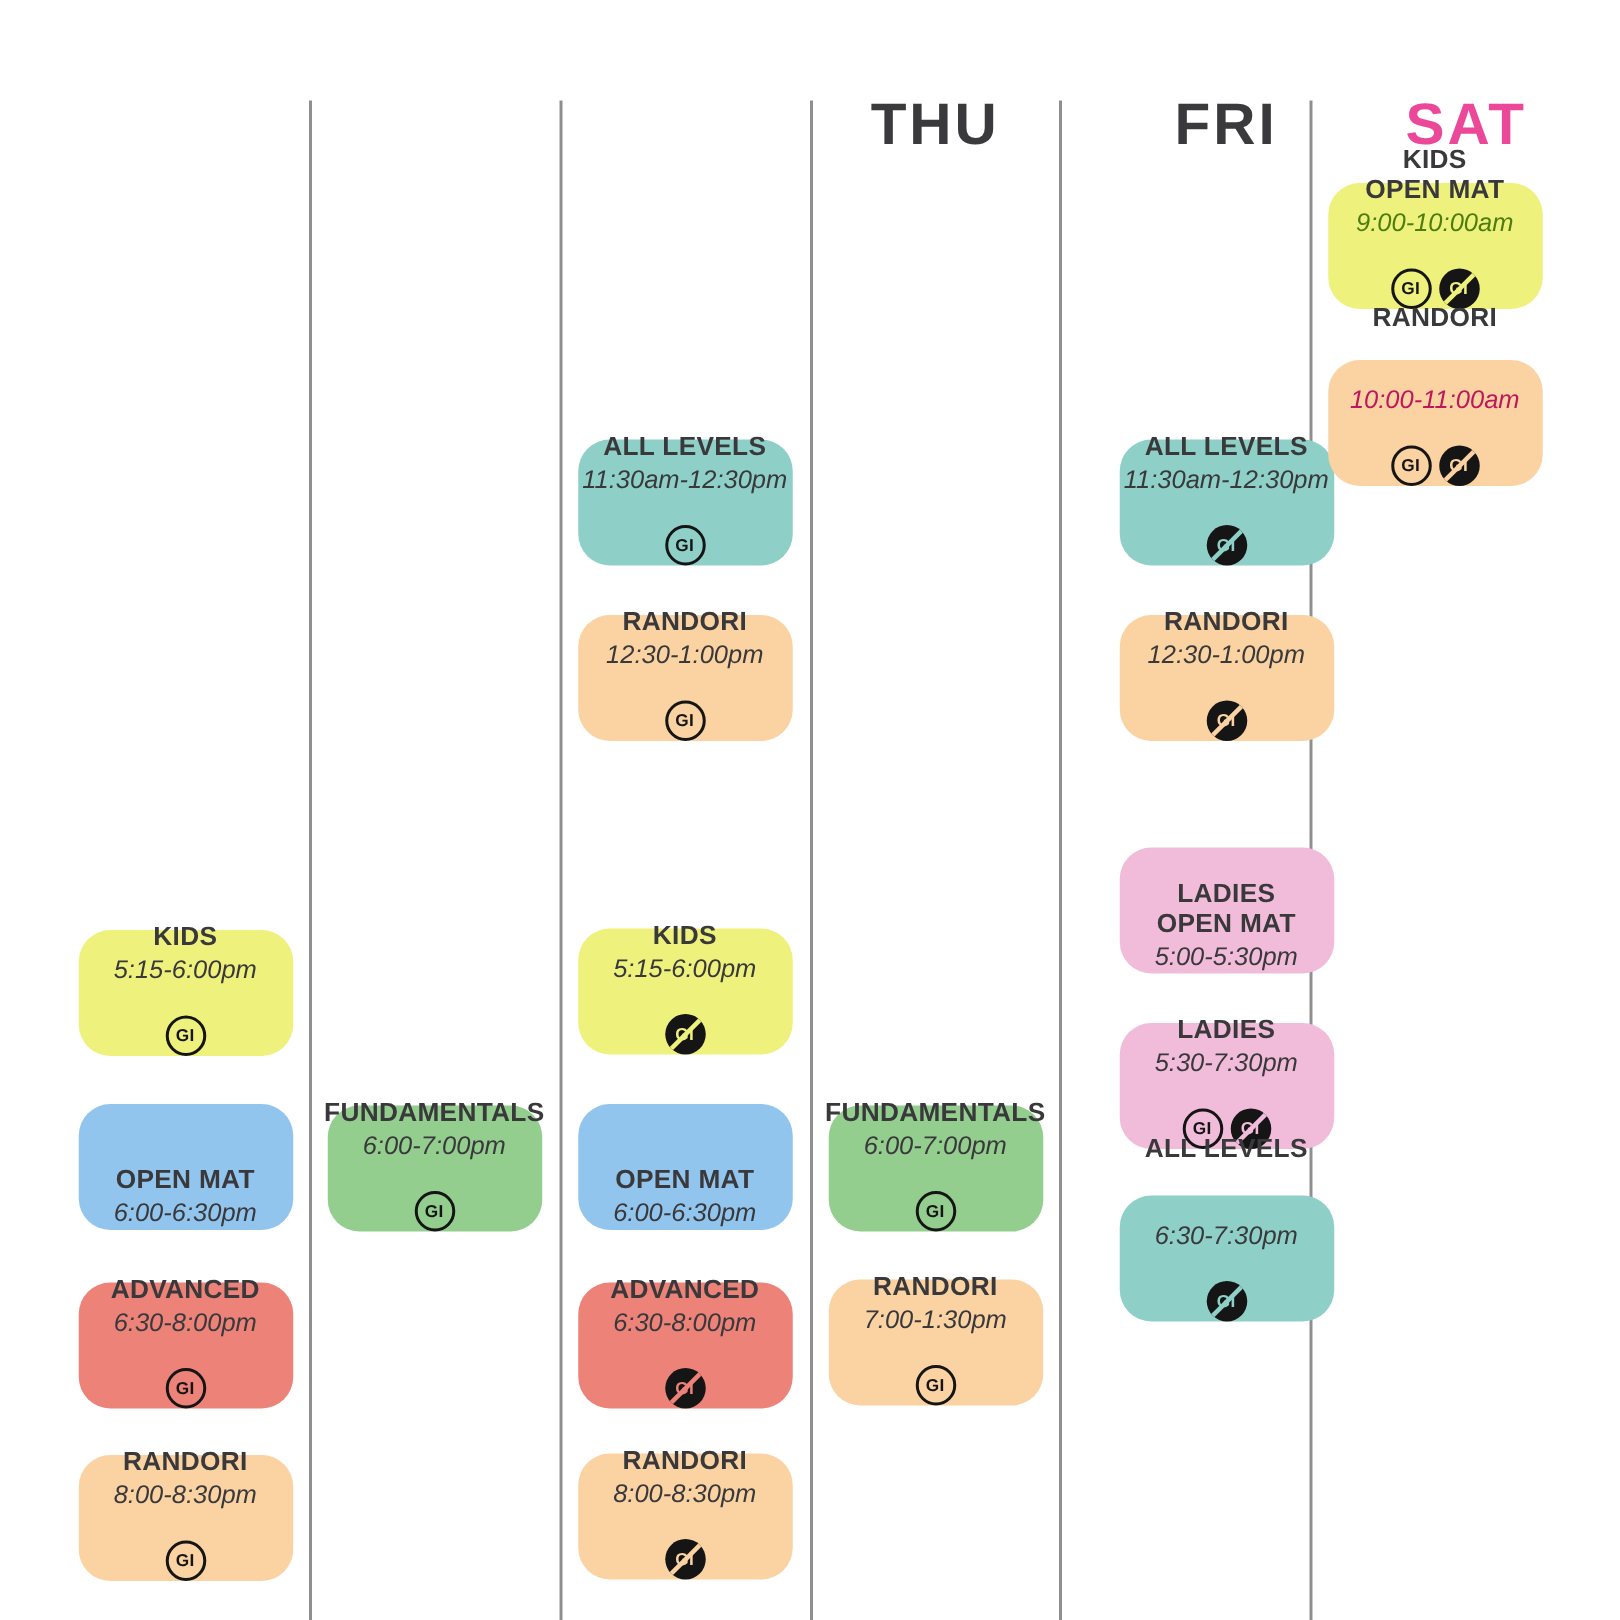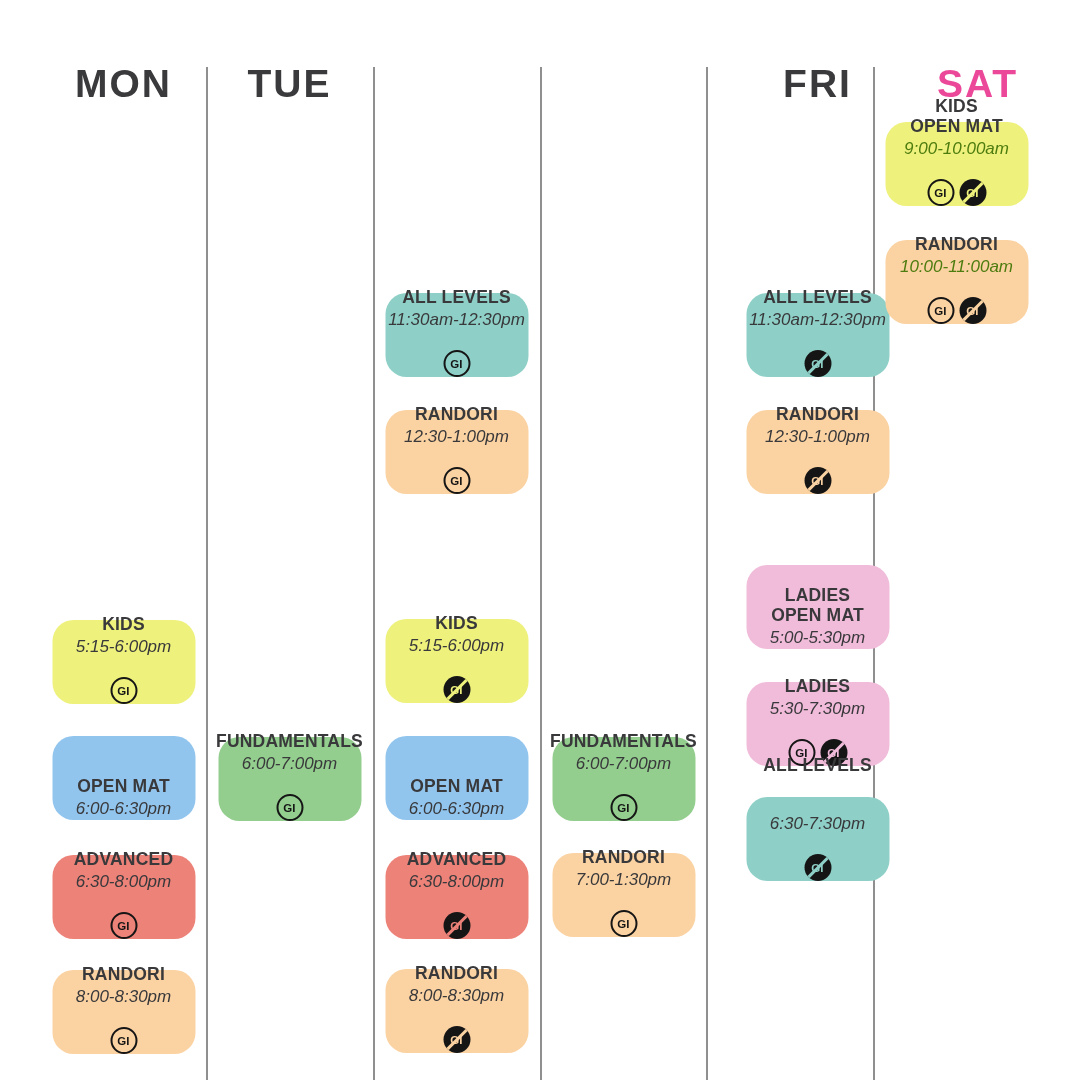--- a/index.html
+++ b/index.html
@@ -112,21 +112,20 @@
 </head>
 <body>
 
 <div id="board">
     <div class="vline" style="left: 206px; background: rgb(143, 143, 143);"></div>
     <div class="vline" style="left: 373px; background: rgb(143, 143, 143);"></div>
     <div class="vline" style="left: 540px; background: rgb(143, 143, 143);"></div>
     <div class="vline" style="left: 706px; background: rgb(143, 143, 143);"></div>
     <div class="vline" style="left: 873px; background: rgb(143, 143, 143);"></div>
     <div class="col" style="left: 40px;">
-      <div class="day-header" style="color: rgb(58, 58, 60);">MON</div>
       <div class="card" style="top: 620px; background: rgb(238, 241, 124); --card-bg: #eef17c;">
         <div class="card-title" style="color: rgb(57, 57, 59);">
           <div>KIDS</div>
         </div>
         <div class="card-time" style="color: rgb(57, 57, 59);">5:15-6:00pm</div>
         <div class="icon-row">
           <span class="gi-icon">GI</span>
         </div>
       </div>
       <div class="card" style="top: 736px; background: rgb(146, 197, 238); --card-bg: #92c5ee;">
@@ -148,21 +147,20 @@
         <div class="card-title" style="color: rgb(57, 57, 59);">
           <div>RANDORI</div>
         </div>
         <div class="card-time" style="color: rgb(57, 57, 59);">8:00-8:30pm</div>
         <div class="icon-row">
           <span class="gi-icon">GI</span>
         </div>
       </div>
     </div>
     <div class="col" style="left: 206px;">
-      <div class="day-header" style="color: rgb(58, 58, 60);">TUE</div>
       <div class="card" style="top: 737px; background: rgb(147, 206, 142); --card-bg: #93ce8e;">
         <div class="card-title" style="color: rgb(57, 57, 59);">
           <div>FUNDAMENTALS</div>
         </div>
         <div class="card-time" style="color: rgb(57, 57, 59);">6:00-7:00pm</div>
         <div class="icon-row">
           <span class="gi-icon">GI</span>
         </div>
       </div>
     </div>
@@ -213,20 +211,21 @@
         <div class="card-title" style="color: rgb(57, 57, 59);">
           <div>RANDORI</div>
         </div>
         <div class="card-time" style="color: rgb(57, 57, 59);">8:00-8:30pm</div>
         <div class="icon-row">
           <span class="nogi-icon">GI</span>
         </div>
       </div>
     </div>
     <div class="col" style="left: 540px;">
+      <div class="day-header" style="color: rgb(58, 58, 60);">THU</div>
       <div class="card" style="top: 737px; background: rgb(147, 206, 142); --card-bg: #93ce8e;">
         <div class="card-title" style="color: rgb(57, 57, 59);">
           <div>FUNDAMENTALS</div>
         </div>
         <div class="card-time" style="color: rgb(57, 57, 59);">6:00-7:00pm</div>
         <div class="icon-row">
           <span class="gi-icon">GI</span>
         </div>
       </div>
       <div class="card" style="top: 853px; background: rgb(251, 210, 162); --card-bg: #fbd2a2;">
@@ -296,20 +295,20 @@
         <div class="card-time" style="color: #4d7c0f;">9:00-10:00am</div>
         <div class="icon-row">
           <span class="gi-icon">GI</span>
           <span class="nogi-icon">GI</span>
         </div>
       </div>
       <div class="card" style="top: 240px; background: rgb(251, 210, 162); --card-bg: #fbd2a2;">
         <div class="card-title" style="color: rgb(57, 57, 59);">
           <div>RANDORI</div>
         </div>
-        <div class="card-time" style="color: #4d7c0f;">10:00-11:00am</div>
+        <div class="card-time" style="color: #be185d; margin-top: 33px;">10:00-11:00am</div>
         <div class="icon-row">
           <span class="gi-icon">GI</span>
           <span class="nogi-icon">GI</span>
         </div>
       </div>
     </div>
   </div>
 
 </body></html>

